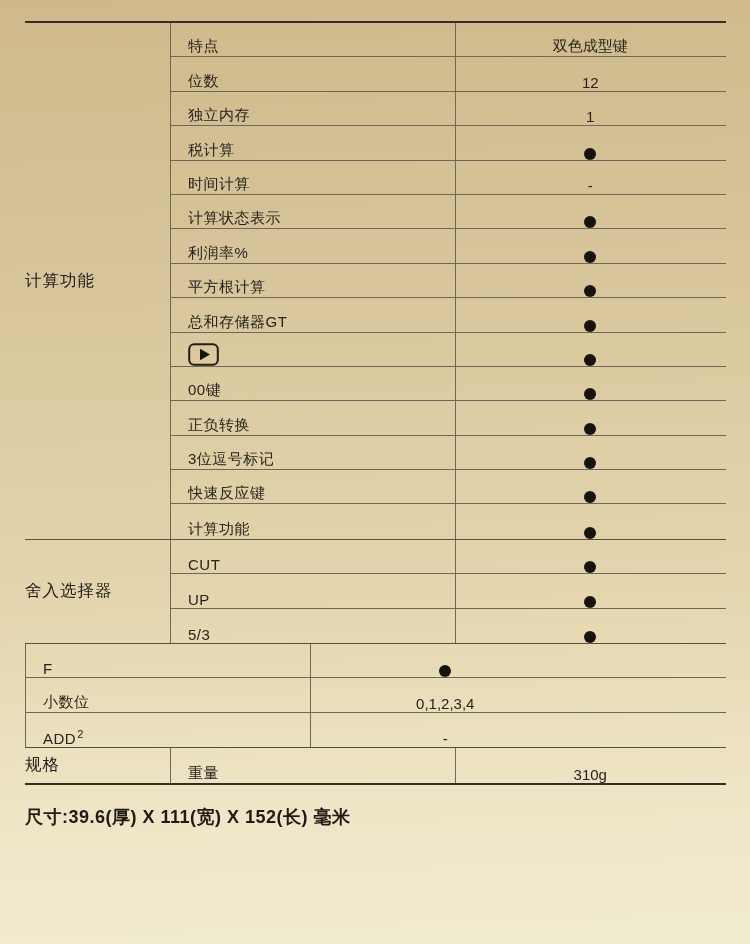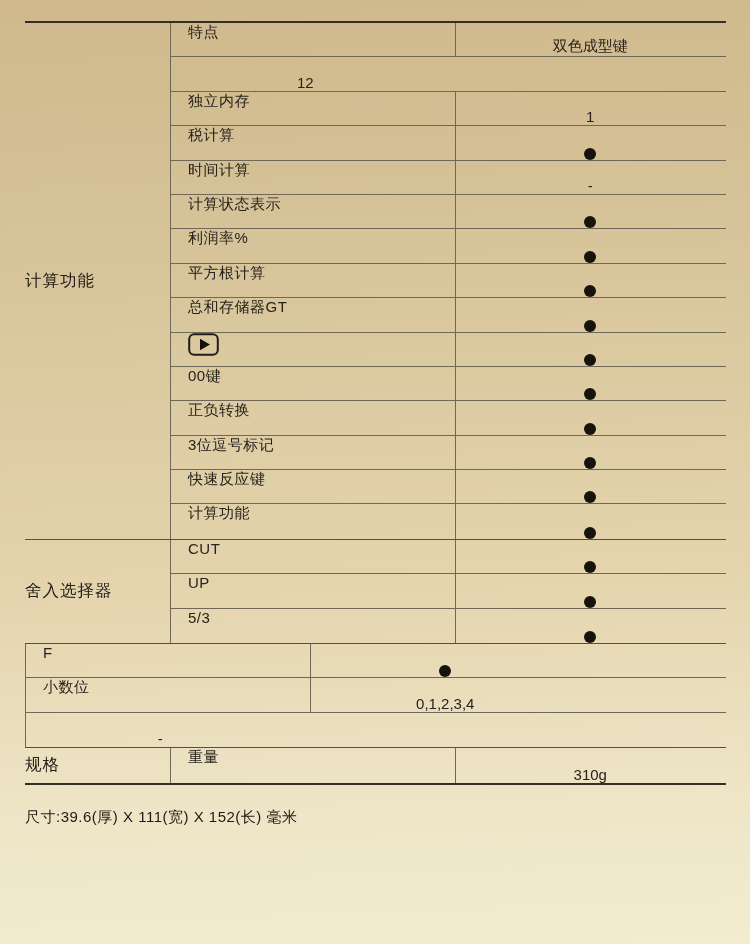--- a/index.html
+++ b/index.html
@@ -21,36 +21,36 @@
   .section { display:flex; }
   .section:not(:last-child) { border-bottom:1.5px solid #575040; }
   .cat-cell {
     width:145px; flex:none; display:flex; align-items:center;
     font-size:16.5px; letter-spacing:1px; color:#24201a;
   }
   .rows { flex:1; display:flex; flex-direction:column; }
   .row { display:flex; height:34.4px; flex:none; }
   .row:not(:last-child) { border-bottom:1.5px solid #6f6757; }
   .cell-label {
-    width:285px; flex:none; display:flex; align-items:flex-start;
+    width:285px; flex:none; display:flex; align-items:flex-end;
     padding-left:17px; border-left:1.5px solid #6f6757;
     font-size:15px; letter-spacing:0.5px; color:#27231c;
   }
   .cell-value {
     width:269.5px; flex:none; display:flex; align-items:flex-end; justify-content:center;
     border-left:1.5px solid #6f6757;
     font-size:15px; color:#27231c;
   }
   .dot { width:12px; height:12px; border-radius:50%; background:#16130d; }
   .dash { font-size:15px; }
   .sub2 { font-size:11px; align-self:flex-end; margin-bottom:7px; margin-left:1px; }
   .play-key { display:flex; align-items:center; }
   .footer {
     position:absolute; left:25px; top:803px; width:700px;
-    font-size:15px; font-weight:normal; color:#1f1b14; letter-spacing:0.5px;
+    font-size:18px; font-weight:bold; color:#1f1b14; letter-spacing:0.5px;
   }
   .footer .line { height:28px; line-height:28px; }
 </style>
 </head>
 <body>
 
 <div class="stage">
 
   <div class="spec-table">
       <div class="section">
@@ -60,20 +60,23 @@
         <div class="rows">
           <div class="row">
             <div class="cell-label">
               <span>特点</span>
             </div>
             <div class="cell-value">
               <span>双色成型键</span>
             </div>
           </div>
           <div class="row">
+            <div class="cell-label">
+              <span>位数</span>
+            </div>
             <div class="cell-value">
               <span>12</span>
             </div>
           </div>
           <div class="row">
             <div class="cell-label">
               <span>独立内存</span>
             </div>
             <div class="cell-value">
               <span>1</span>
@@ -225,20 +228,24 @@
           </div>
           <div class="row">
             <div class="cell-label">
               <span>小数位</span>
             </div>
             <div class="cell-value">
               <span>0,1,2,3,4</span>
             </div>
           </div>
           <div class="row">
+            <div class="cell-label">
+              <span>ADD</span>
+              <span class="sub2">2</span>
+            </div>
             <div class="cell-value">
               <span class="dash">-</span>
             </div>
           </div>
         </div>
       </div>
       <div class="section">
         <div class="cat-cell">
           <span>规格</span>
         </div>

